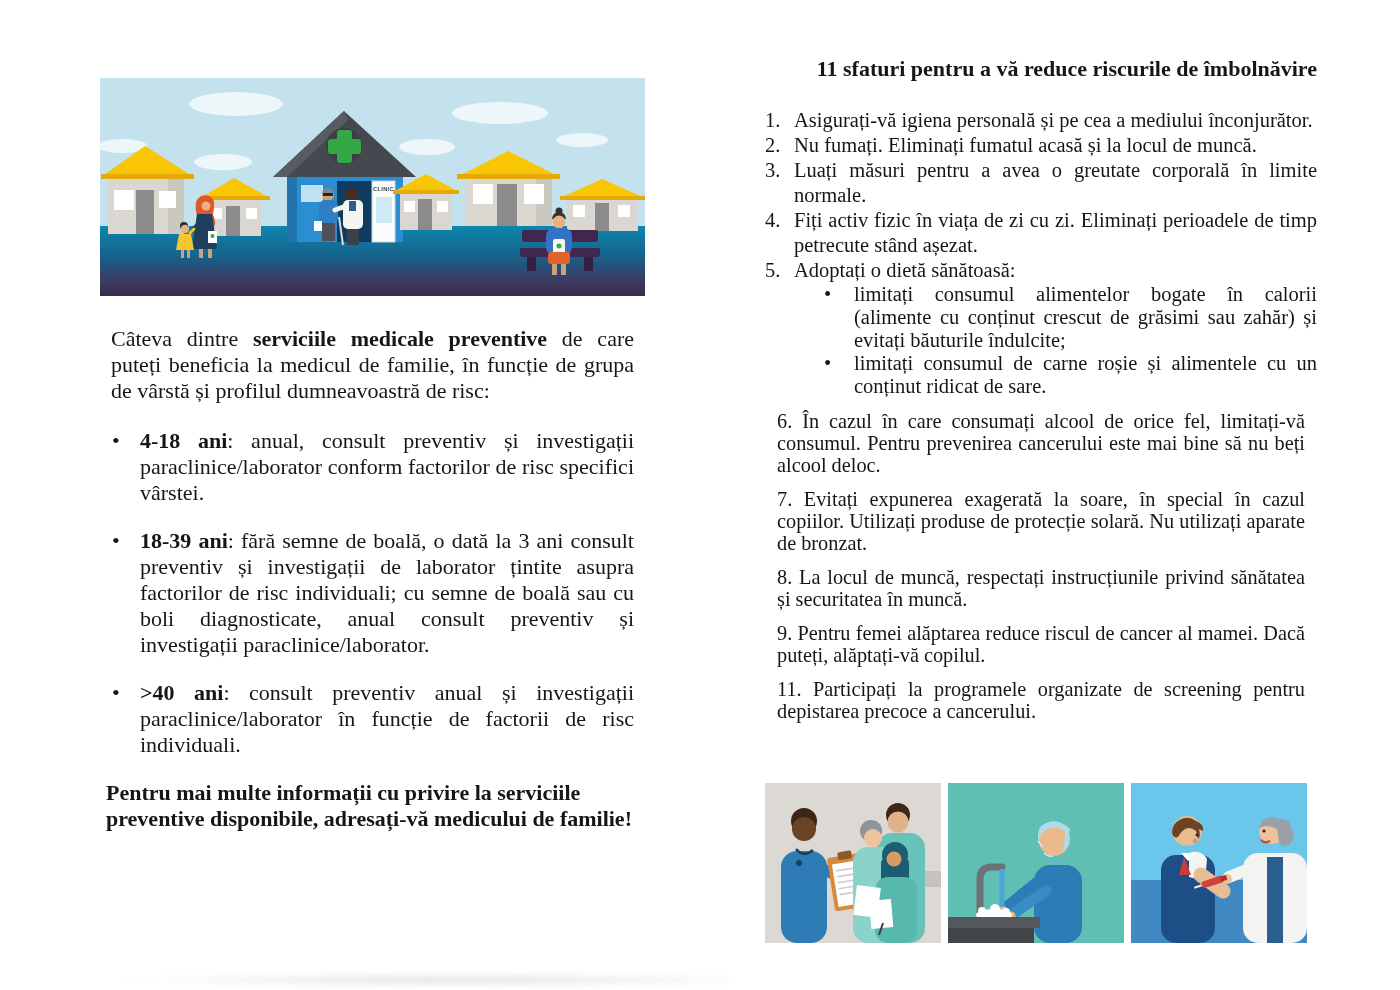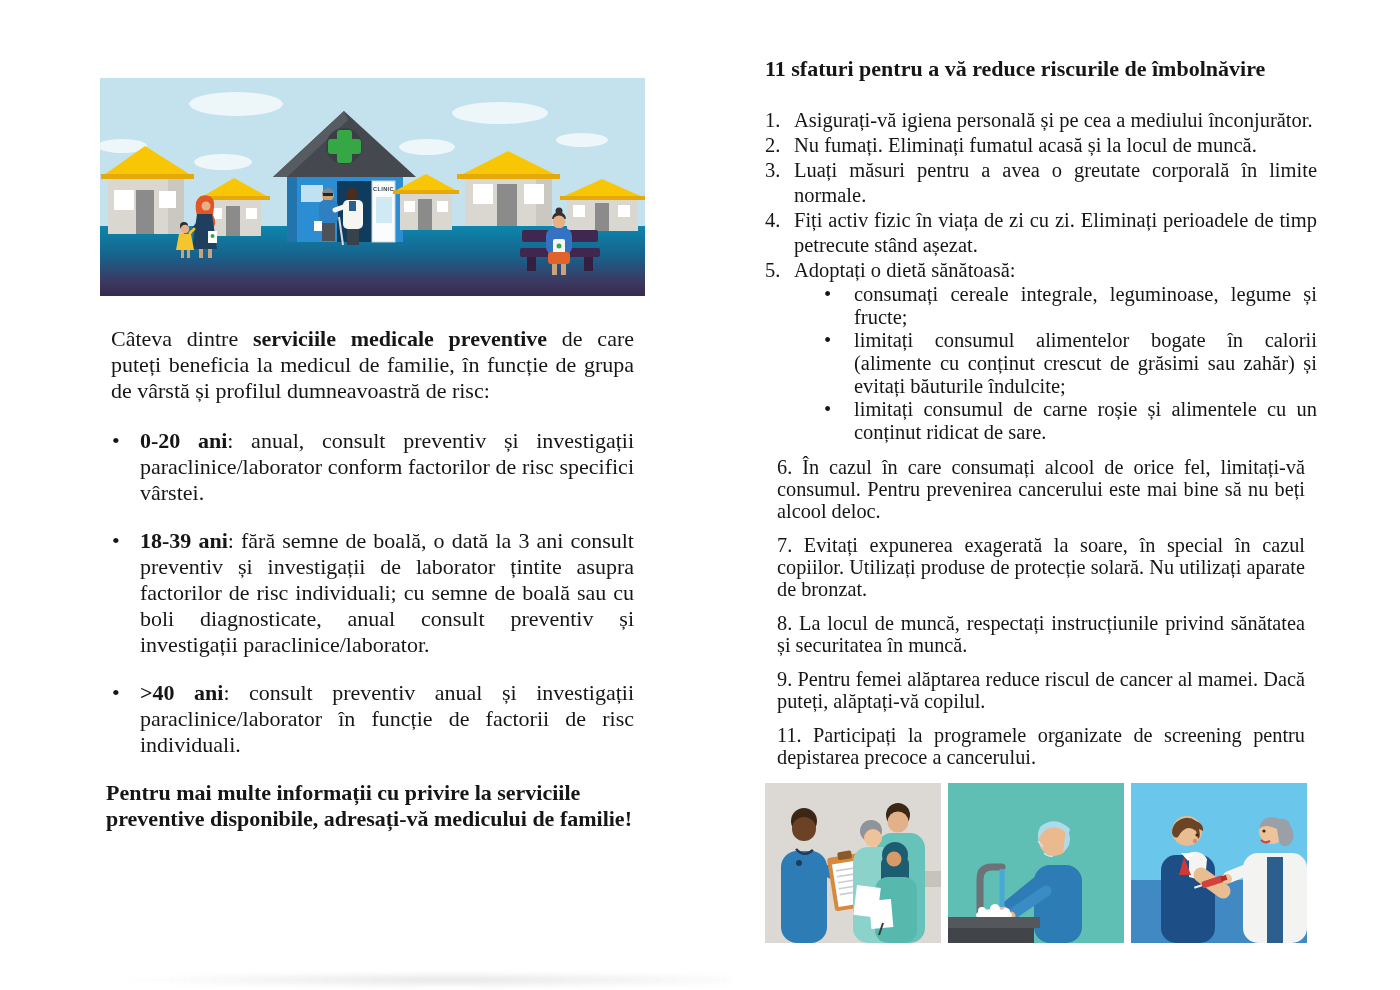--- a/index.html
+++ b/index.html
@@ -11,21 +11,21 @@
   .col-left{position:absolute;left:100px;top:0;width:545px;}
   .village-svg{display:block;margin-top:78px;width:545px;height:218px;}
   .intro{margin:30px 11px 0 11px;font-size:22px;line-height:26px;text-align:justify;}
   .bullets{margin:24px 11px 0 11px;padding:0;list-style:none;}
   .bullets li{position:relative;padding-left:29px;margin-bottom:22px;font-size:22px;line-height:26px;text-align:justify;}
   .bullets li::before{content:"\2022";position:absolute;left:1px;top:0;font-size:22px;}
   .pregnancy{margin:18px 11px 0 11px;font-size:22px;line-height:26px;text-align:justify;}
   .footer-note{margin:20px 6px 0 6px;font-size:22px;line-height:26px;font-weight:bold;}
   
   .col-right{position:absolute;left:765px;top:0;width:552px;}
-  .tips-title{margin:56px 0 0 0;font-size:22px;line-height:26px;font-weight:bold;text-align:left;}
+  .tips-title{margin:56px 0 0 0;font-size:22px;line-height:26px;font-weight:bold;text-align:right;}
   .tips{margin:26px 0 0 0;padding:0;list-style:none;}
   .tips li{position:relative;padding-left:29px;font-size:20.5px;line-height:25px;text-align:justify;}
   .tips .num{position:absolute;left:0;top:0;}
   .diet{margin:0;padding:0;list-style:none;}
   .diet li{position:relative;padding-left:89px;font-size:20.5px;line-height:23px;text-align:justify;}
   .diet li::before{content:"\2022";position:absolute;left:59px;top:0;}
   .paras p{margin:12px;font-size:20.3px;line-height:22px;text-align:justify;}
   
   .panel-strip{position:absolute;left:765px;top:783px;width:552px;display:flex;gap:7px;}
   .panel-strip svg{display:block;width:176px;height:160px;}
@@ -171,42 +171,41 @@
         <circle cx="459" cy="168" r="2.5" fill="#35a845"></circle>
         <rect x="448" y="174" width="22" height="12" rx="3" fill="#e2622b"></rect>
         <rect x="452" y="186" width="5" height="11" fill="#caa27b"></rect>
         <rect x="461" y="186" width="5" height="11" fill="#caa27b"></rect>
       </g>
     </svg>
 
     <p class="intro"><span>Câteva dintre </span><b>serviciile medicale preventive</b><span> de care puteți beneficia la medicul de familie, în funcție de grupa de vârstă și profilul dumneavoastră de risc:</span></p>
 
     <ul class="bullets">
-      <li><b>0-20 ani</b><span>: anual, consult preventiv și investigații paraclinice/laborator conform factorilor de risc specifici vârstei.</span></li>
+      <li><b>4-18 ani</b><span>: anual, consult preventiv și investigații paraclinice/laborator conform factorilor de risc specifici vârstei.</span></li>
       <li><b>18-39 ani</b><span>: fără semne de boală, o dată la 3 ani consult preventiv și investigații de laborator țintite asupra factorilor de risc individuali; cu semne de boală sau cu boli diagnosticate, anual consult preventiv și investigații paraclinice/laborator.</span></li>
       <li><b>&gt;40 ani</b><span>: consult preventiv anual și investigații paraclinice/laborator în funcție de factorii de risc individuali.</span></li>
     </ul>
 
 
     <p class="footer-note">Pentru mai multe informații cu privire la serviciile preventive disponibile, adresați-vă medicului de familie!</p>
   </div>
 
   <div class="col-right">
     <div class="tips-title">11 sfaturi pentru a vă reduce riscurile de îmbolnăvire</div>
 
     <ol class="tips">
       <li><span class="num">1.</span><span>Asigurați-vă igiena personală și pe cea a mediului înconjurător.</span></li>
       <li><span class="num">2.</span><span>Nu fumați. Eliminați fumatul acasă și la locul de muncă.</span></li>
       <li><span class="num">3.</span><span>Luați măsuri pentru a avea o greutate corporală în limite normale.</span></li>
       <li><span class="num">4.</span><span>Fiți activ fizic în viața de zi cu zi. Eliminați perioadele de timp petrecute stând așezat.</span></li>
       <li><span class="num">5.</span><span>Adoptați o dietă sănătoasă:</span></li>
     </ol>
 
     <ul class="diet">
-      <li><span>consumați cereale integrale, leguminoase, legume și fructe;</span></li>
       <li><span>limitați consumul alimentelor bogate în calorii (alimente cu conținut crescut de grăsimi sau zahăr) și evitați băuturile îndulcite;</span></li>
       <li><span>limitați consumul de carne roșie și alimentele cu un conținut ridicat de sare.</span></li>
     </ul>
 
     <div class="paras">
       <p>6. În cazul în care consumați alcool de orice fel, limitați-vă consumul. Pentru prevenirea cancerului este mai bine să nu beți alcool deloc.</p>
       <p>7. Evitați expunerea exagerată la soare, în special în cazul copiilor. Utilizați produse de protecție solară. Nu utilizați aparate de bronzat.</p>
       <p>8. La locul de muncă, respectați instrucțiunile privind sănătatea și securitatea în muncă.</p>
       <p>9. Pentru femei alăptarea reduce riscul de cancer al mamei. Dacă puteți, alăptați-vă copilul.</p>
       <p>11. Participați la programele organizate de screening pentru depistarea precoce a cancerului.</p>

